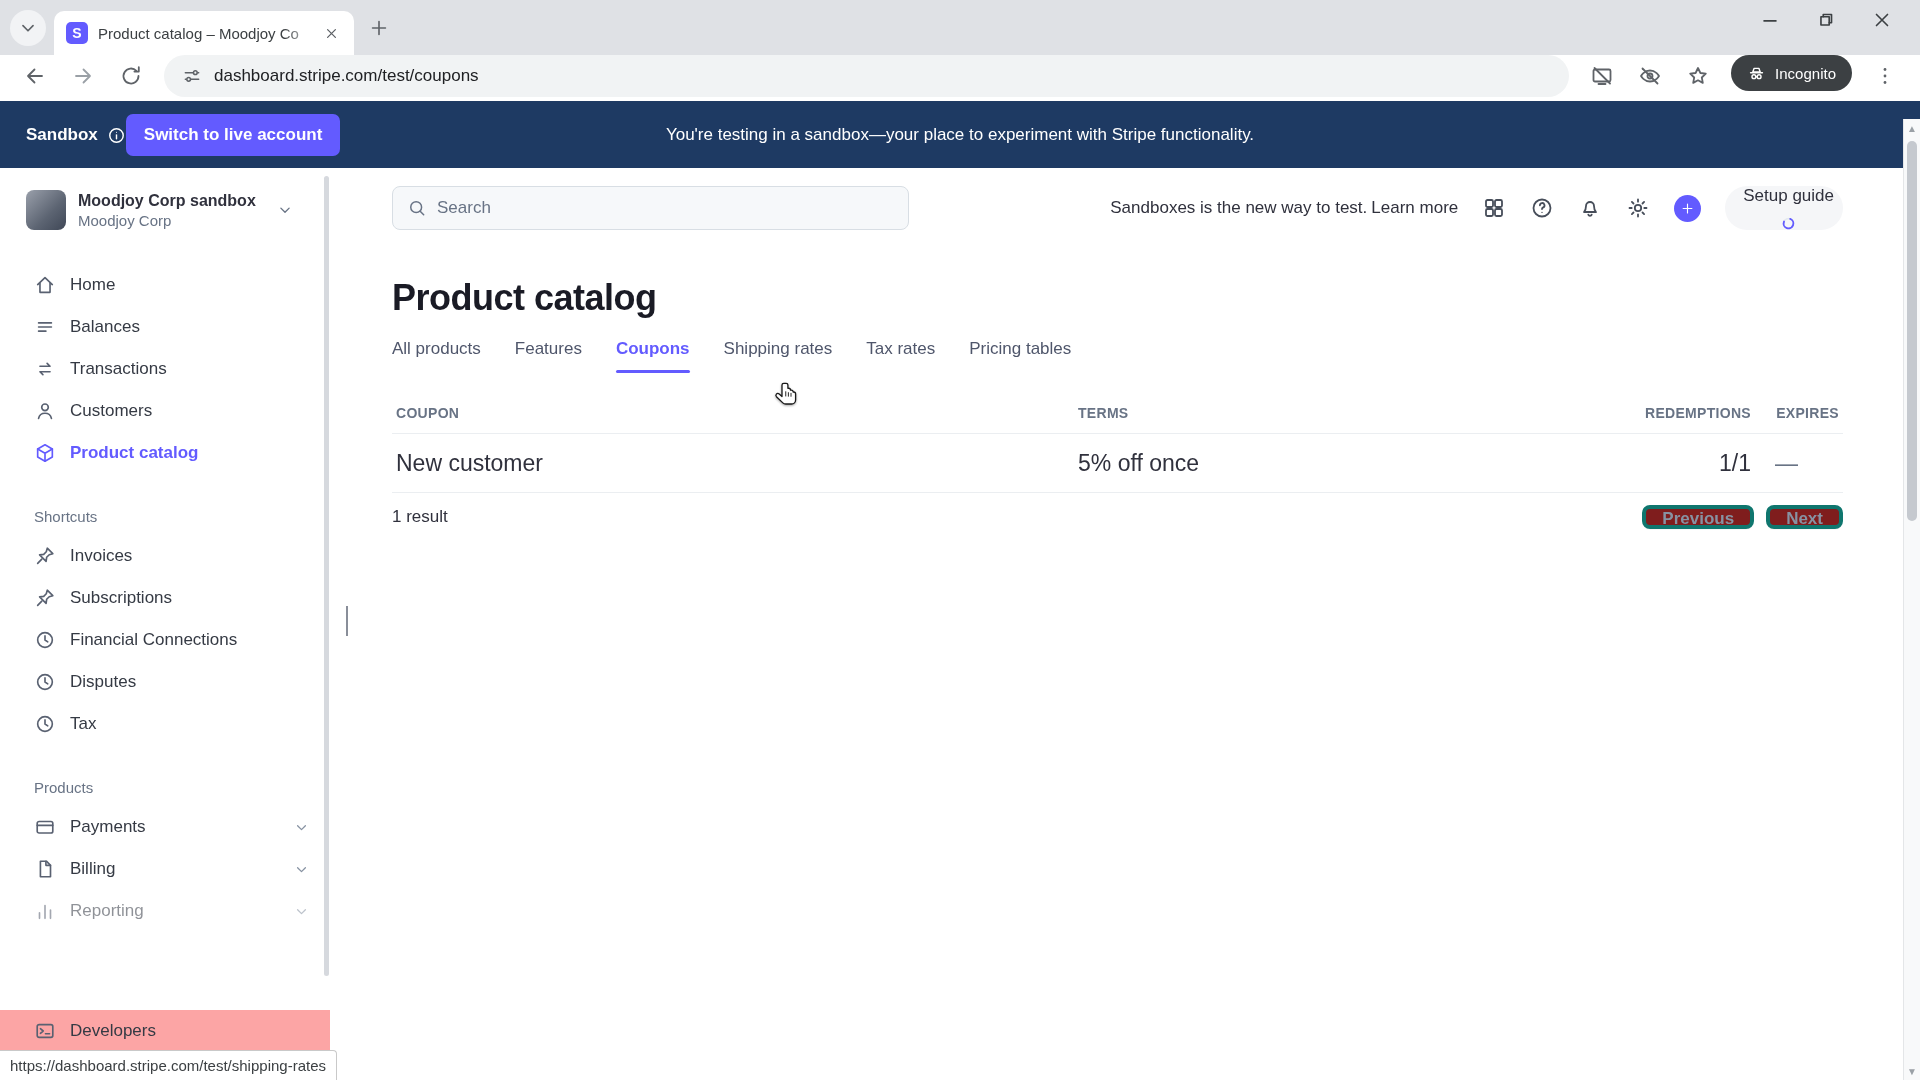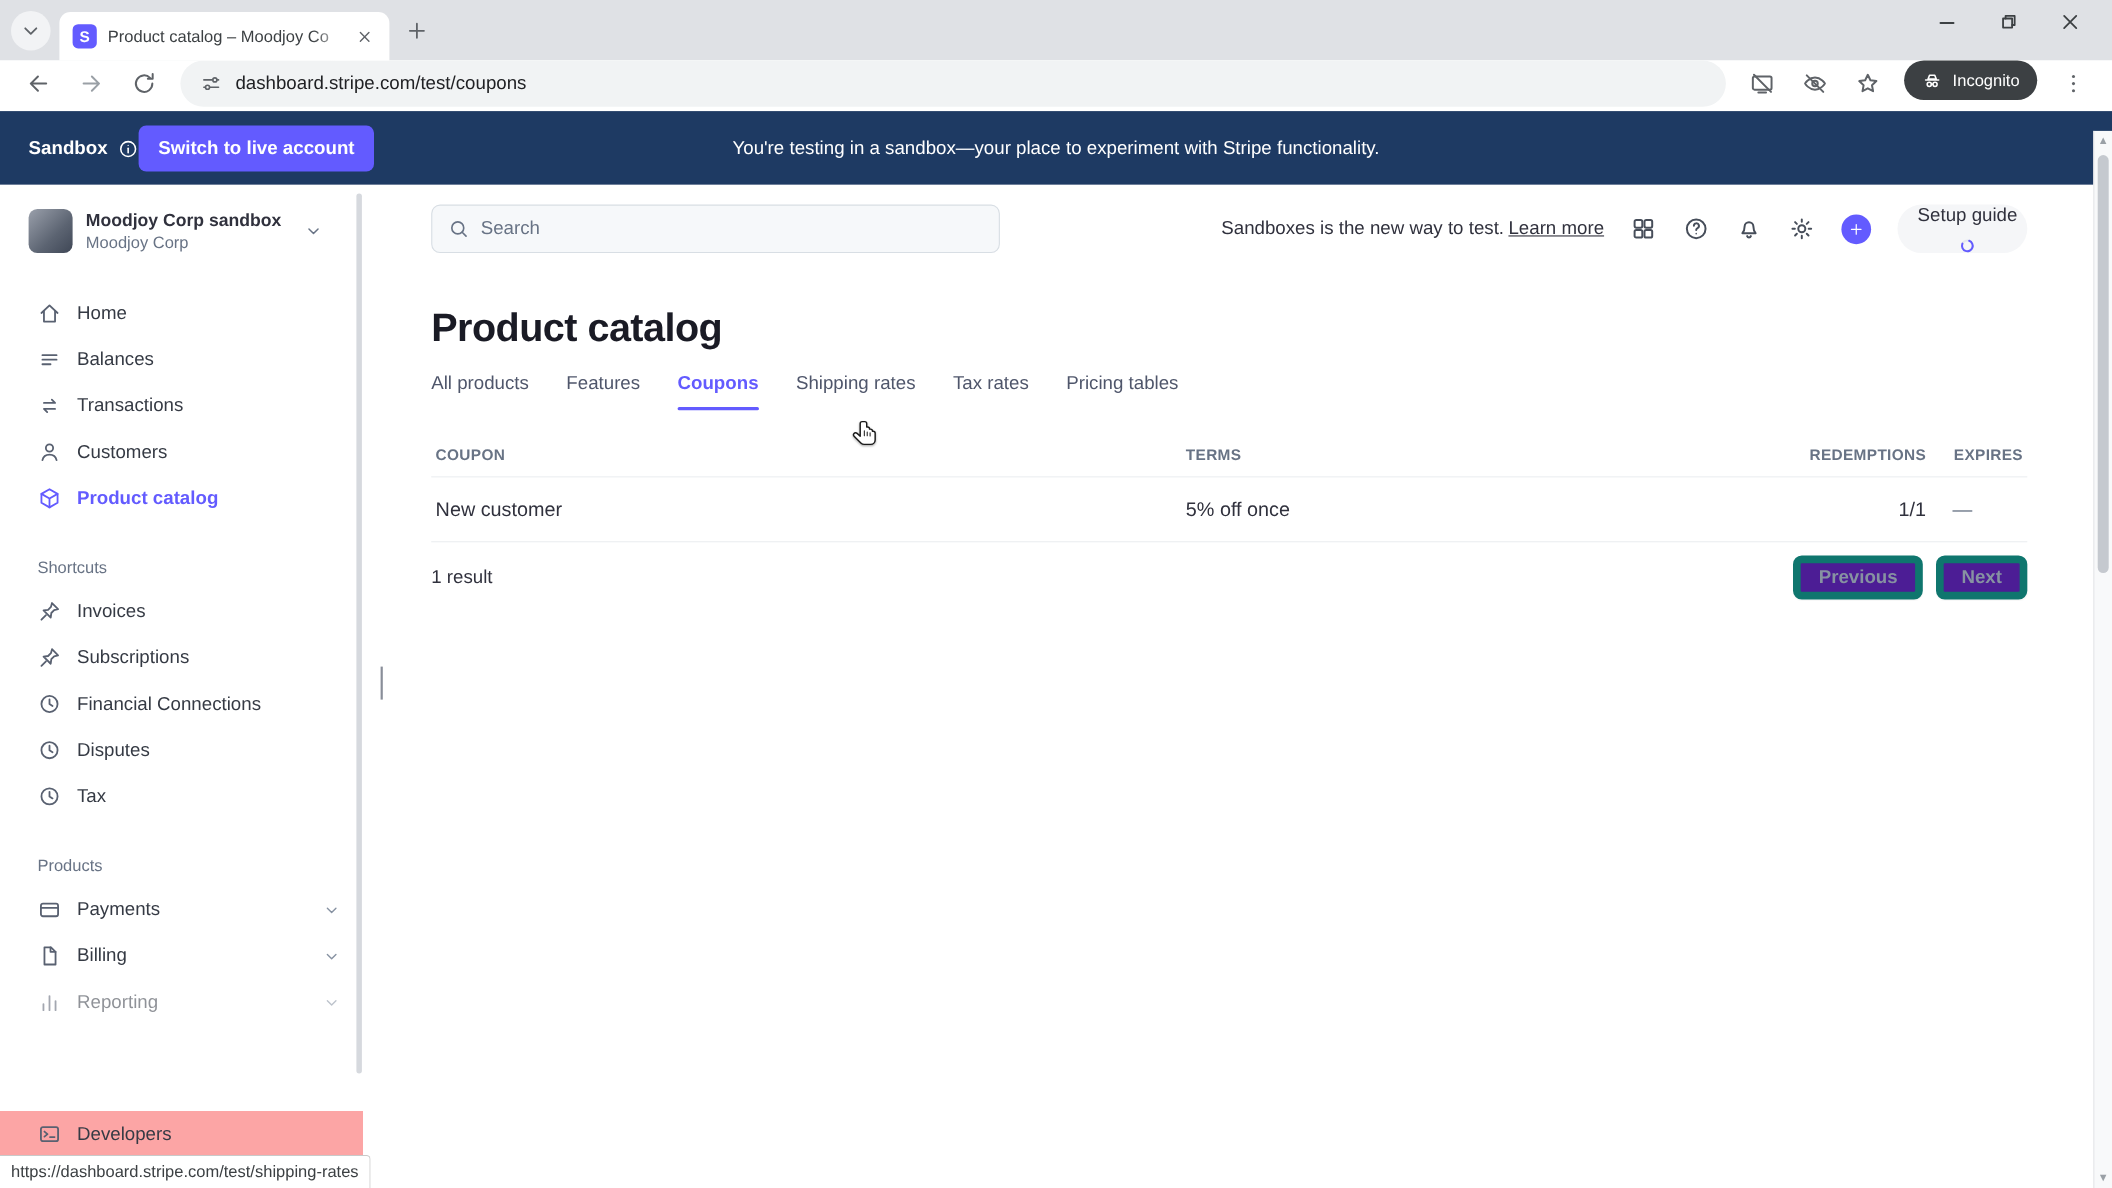--- a/index.html
+++ b/index.html
@@ -57,47 +57,47 @@
   .sidebar-scrollthumb { position:absolute; top:8px; right:1px; width:5px; height:800px; border-radius:3px; background:#d6d9de; }
   .pane-handle { position:absolute; left:346px; top:438px; width:2px; height:30px; background:#6b7280; opacity:.8; }
 
   .main { flex:1; min-width:0; padding:18px 77px 0 62px; position:relative; }
   .main-top { display:flex; align-items:center; }
   .searchbox { width:517px; height:44px; background:#f6f8fa; border:1px solid #d8dee4; border-radius:8px; display:flex; align-items:center; gap:10px; padding:0 14px; color:#687385; }
   .searchbox input { border:none; outline:none; background:transparent; font-size:17px; color:#30313d; flex:1; font-family:inherit; }
   .searchbox input::placeholder { color:#687385; }
   .top-right { margin-left:auto; display:flex; align-items:center; gap:24px; }
   .notice { font-size:17px; color:#30313d; white-space:nowrap; }
-  .notice .lnk { text-decoration:underline; cursor:pointer; margin-left:4px; }
+  .notice .lnk { cursor:pointer; margin-left:4px; }
   .icon-btn { color:#474e5a; cursor:pointer; display:flex; align-items:center; justify-content:center; }
   .plus-circle { width:27px; height:27px; border-radius:50%; background:#635bff; color:#fff; display:flex; align-items:center; justify-content:center; cursor:pointer; }
   .setup-pill { height:44px; background:#f5f6f8; border-radius:22px; display:flex; align-items:center; gap:11px; padding:0 9px 0 18px; font-size:17px; color:#30313d; cursor:pointer;flex-direction:column; }
 
   .page-head { margin-top:47px; display:flex; align-items:center; }
   .page-title { font-size:36px; font-weight:bold; color:#1a1b25; letter-spacing:-.5px; }
   .actions { margin-left:auto; display:flex; align-items:center; gap:14px; }
   .btn { height:44px; border:1px solid #d8dee4; background:#fff; border-radius:8px; display:flex; align-items:center; gap:9px; padding:0 16px; font-size:17px; font-weight:bold; color:#353a44; cursor:pointer; box-shadow:0 1px 1px rgba(0,0,0,.05); font-family:inherit; }
   .btn-primary { background:#635bff; border-color:#635bff; color:#fff; }
   .kbd-badge { background:rgba(0,0,0,.24); border-radius:5px; font-size:14px; padding:3px 8px; margin-left:2px; }
 
   .tabs { margin-top:20px; display:flex; gap:34px; }
   .tabitem { font-size:17px; color:#4f566b; padding-bottom:14px; position:relative; cursor:pointer; white-space:nowrap; }
   .tabitem.active { color:#635bff; font-weight:bold; }
   .tabitem.active::after { content:""; position:absolute; left:0; right:0; bottom:0; height:3px; border-radius:2px; background:#635bff; }
 
   .table { margin-top:26px; }
   .thead, .trow { display:grid; grid-template-columns:682px 1fr 130px 84px; align-items:center; }
   .thead { font-size:14px; font-weight:bold; color:#687385; letter-spacing:.3px; padding:6px 4px 12px; border-bottom:1px solid #ebeef1; }
-  .trow { height:59px; border-bottom:1px solid #ebeef1; font-size:18px; color:#30313d; padding:0 4px; cursor:pointer; }
+  .trow { height:59px; border-bottom:1px solid #ebeef1; font-size:23px; color:#30313d; padding:0 4px; cursor:pointer; }
   .col-right { text-align:right; padding-right:4px; }
   .col-expires-h { text-align:right; }
   .col-expires { padding-left:20px; color:#687385; }
   .results { margin-top:12px; display:flex; align-items:center; font-size:17px; color:#30313d; }
   .pager { margin-left:auto; display:flex; gap:12px; }
-  .pager-btn { height:40px; padding:0 16px; background:#4c1d95; border:7px solid #0f766e; border-radius:8px; font-size:17px; font-weight:bold; color:#8792a2; cursor:default; box-shadow:0 1px 1px rgba(0,0,0,.03); font-family:inherit; }
+  .pager-btn { height:24px; padding:0 16px; background:#7f1d1d; border:4px solid #0f766e; border-radius:8px; font-size:17px; font-weight:bold; color:#8792a2; cursor:default; box-shadow:0 1px 1px rgba(0,0,0,.03); font-family:inherit; }
 
   
   .status-tooltip { position:absolute; left:0; bottom:0; background:#fff; border:1px solid #c9c9c9; border-left:none; border-bottom:none; border-top-right-radius:4px; padding:6px 10px; font-size:15px; color:#3c4043; z-index:60; }
   .page-scrollbar { position:absolute; top:119px; right:0; bottom:0; width:17px; background:#f8f9fa; border-left:1px solid #e4e6e8; z-index:50; display:flex; flex-direction:column; align-items:center; }
   .sb-arrow { font-size:10px; color:#9aa0a6; height:18px; display:flex; align-items:center; justify-content:center; width:100%; }
   .sb-arrow.bottom { margin-top:auto; }
   .sb-thumb { position:absolute; top:22px; left:3px; right:3px; height:380px; background:#c5c9cf; border-radius:8px; }
   .cursor { position:absolute; left:773px; top:380px; z-index:100; pointer-events:none; filter:drop-shadow(0 1px 1px rgba(0,0,0,.35)); }
 </style>
 </head>

